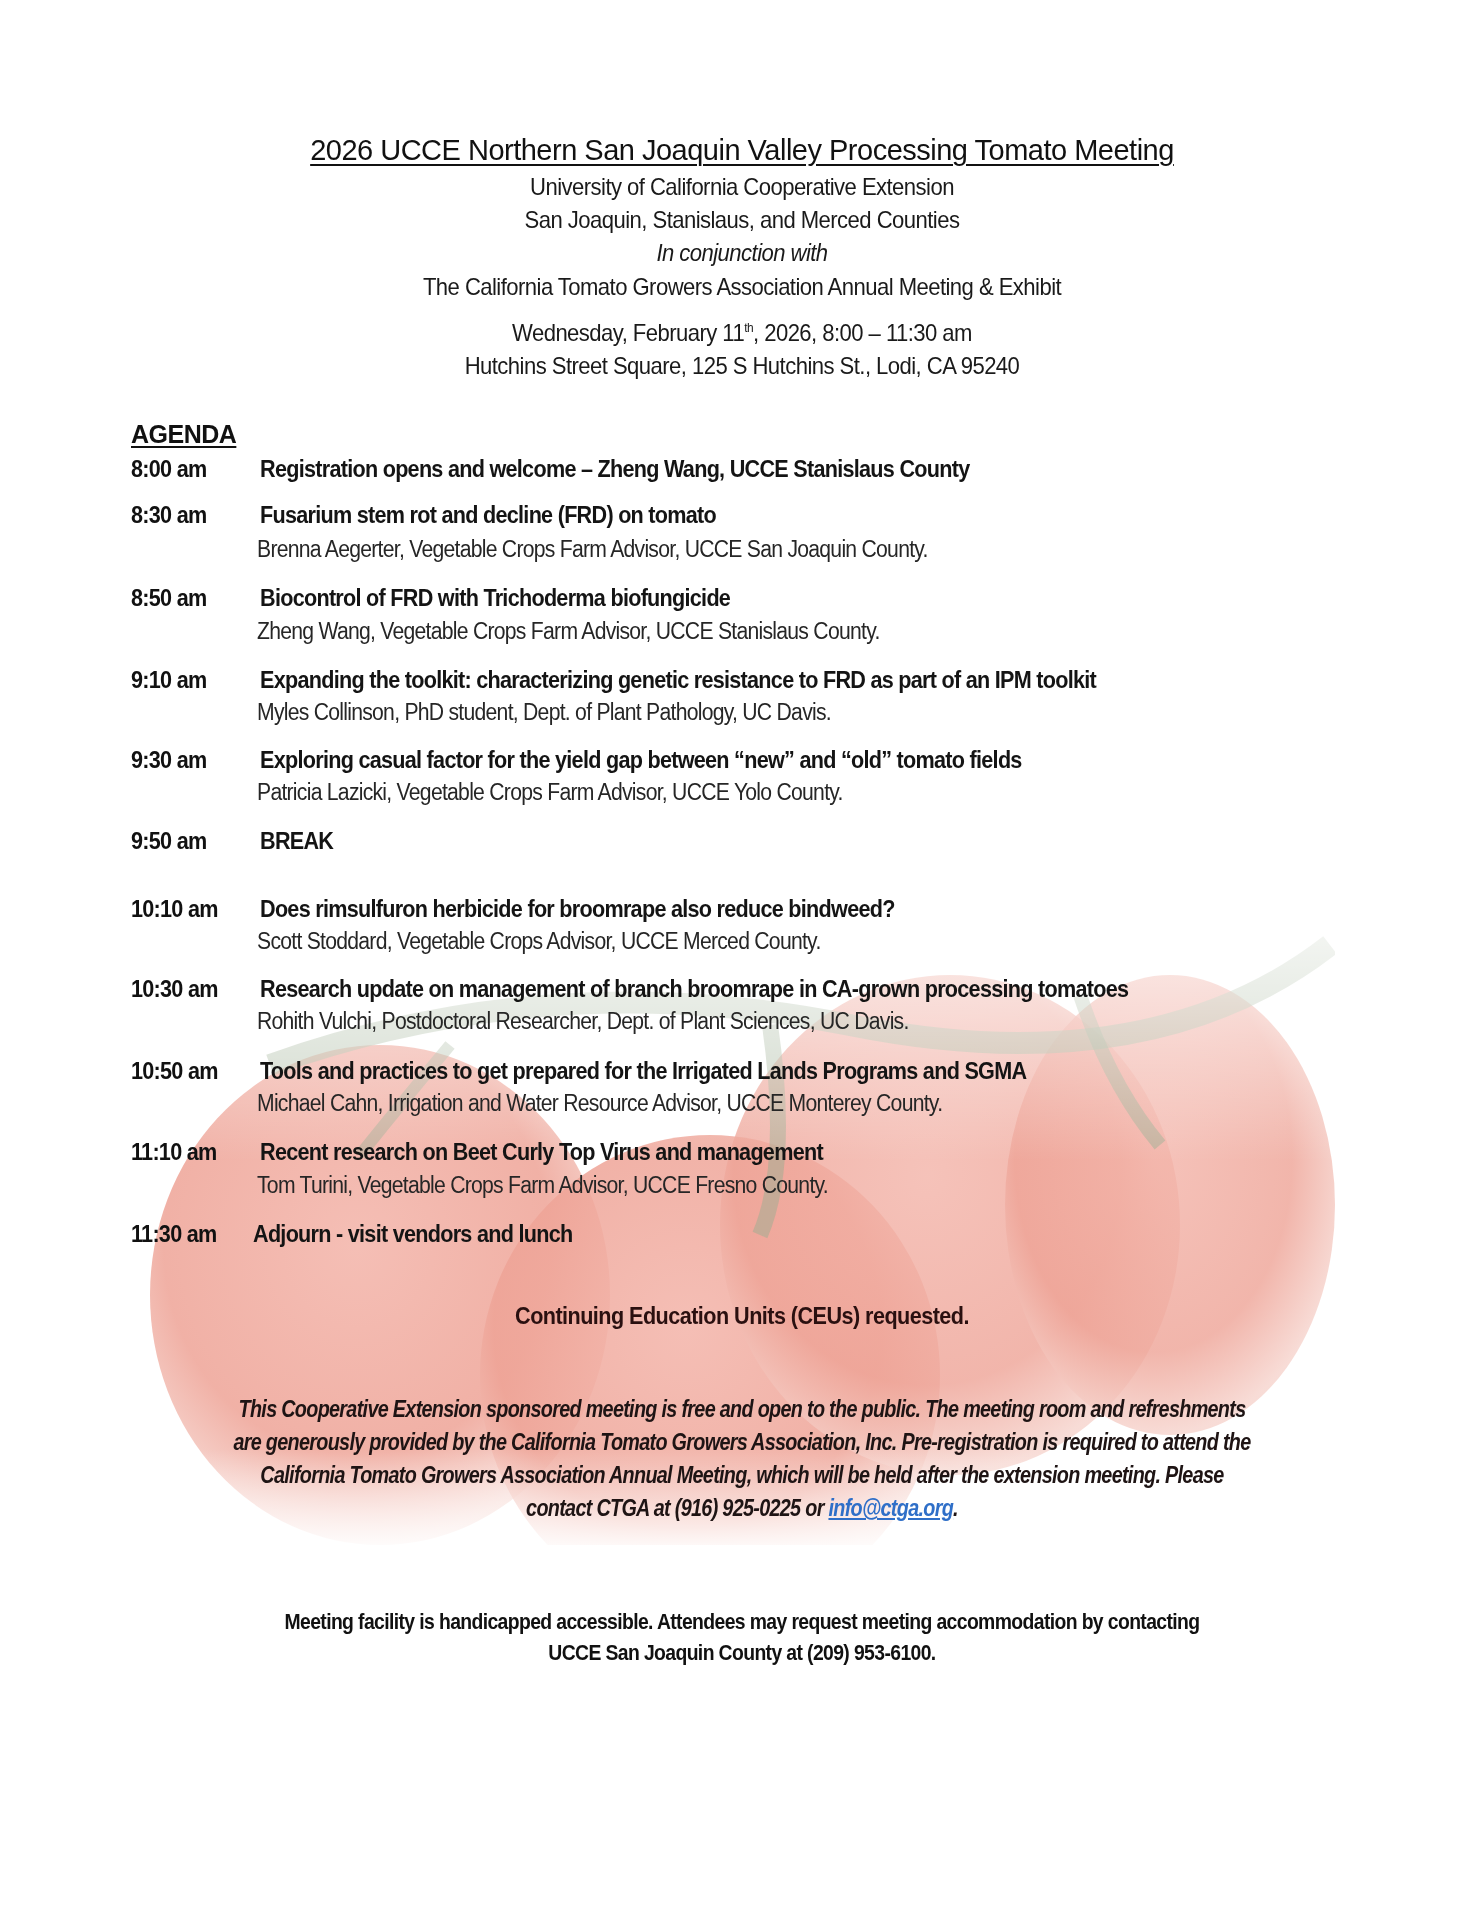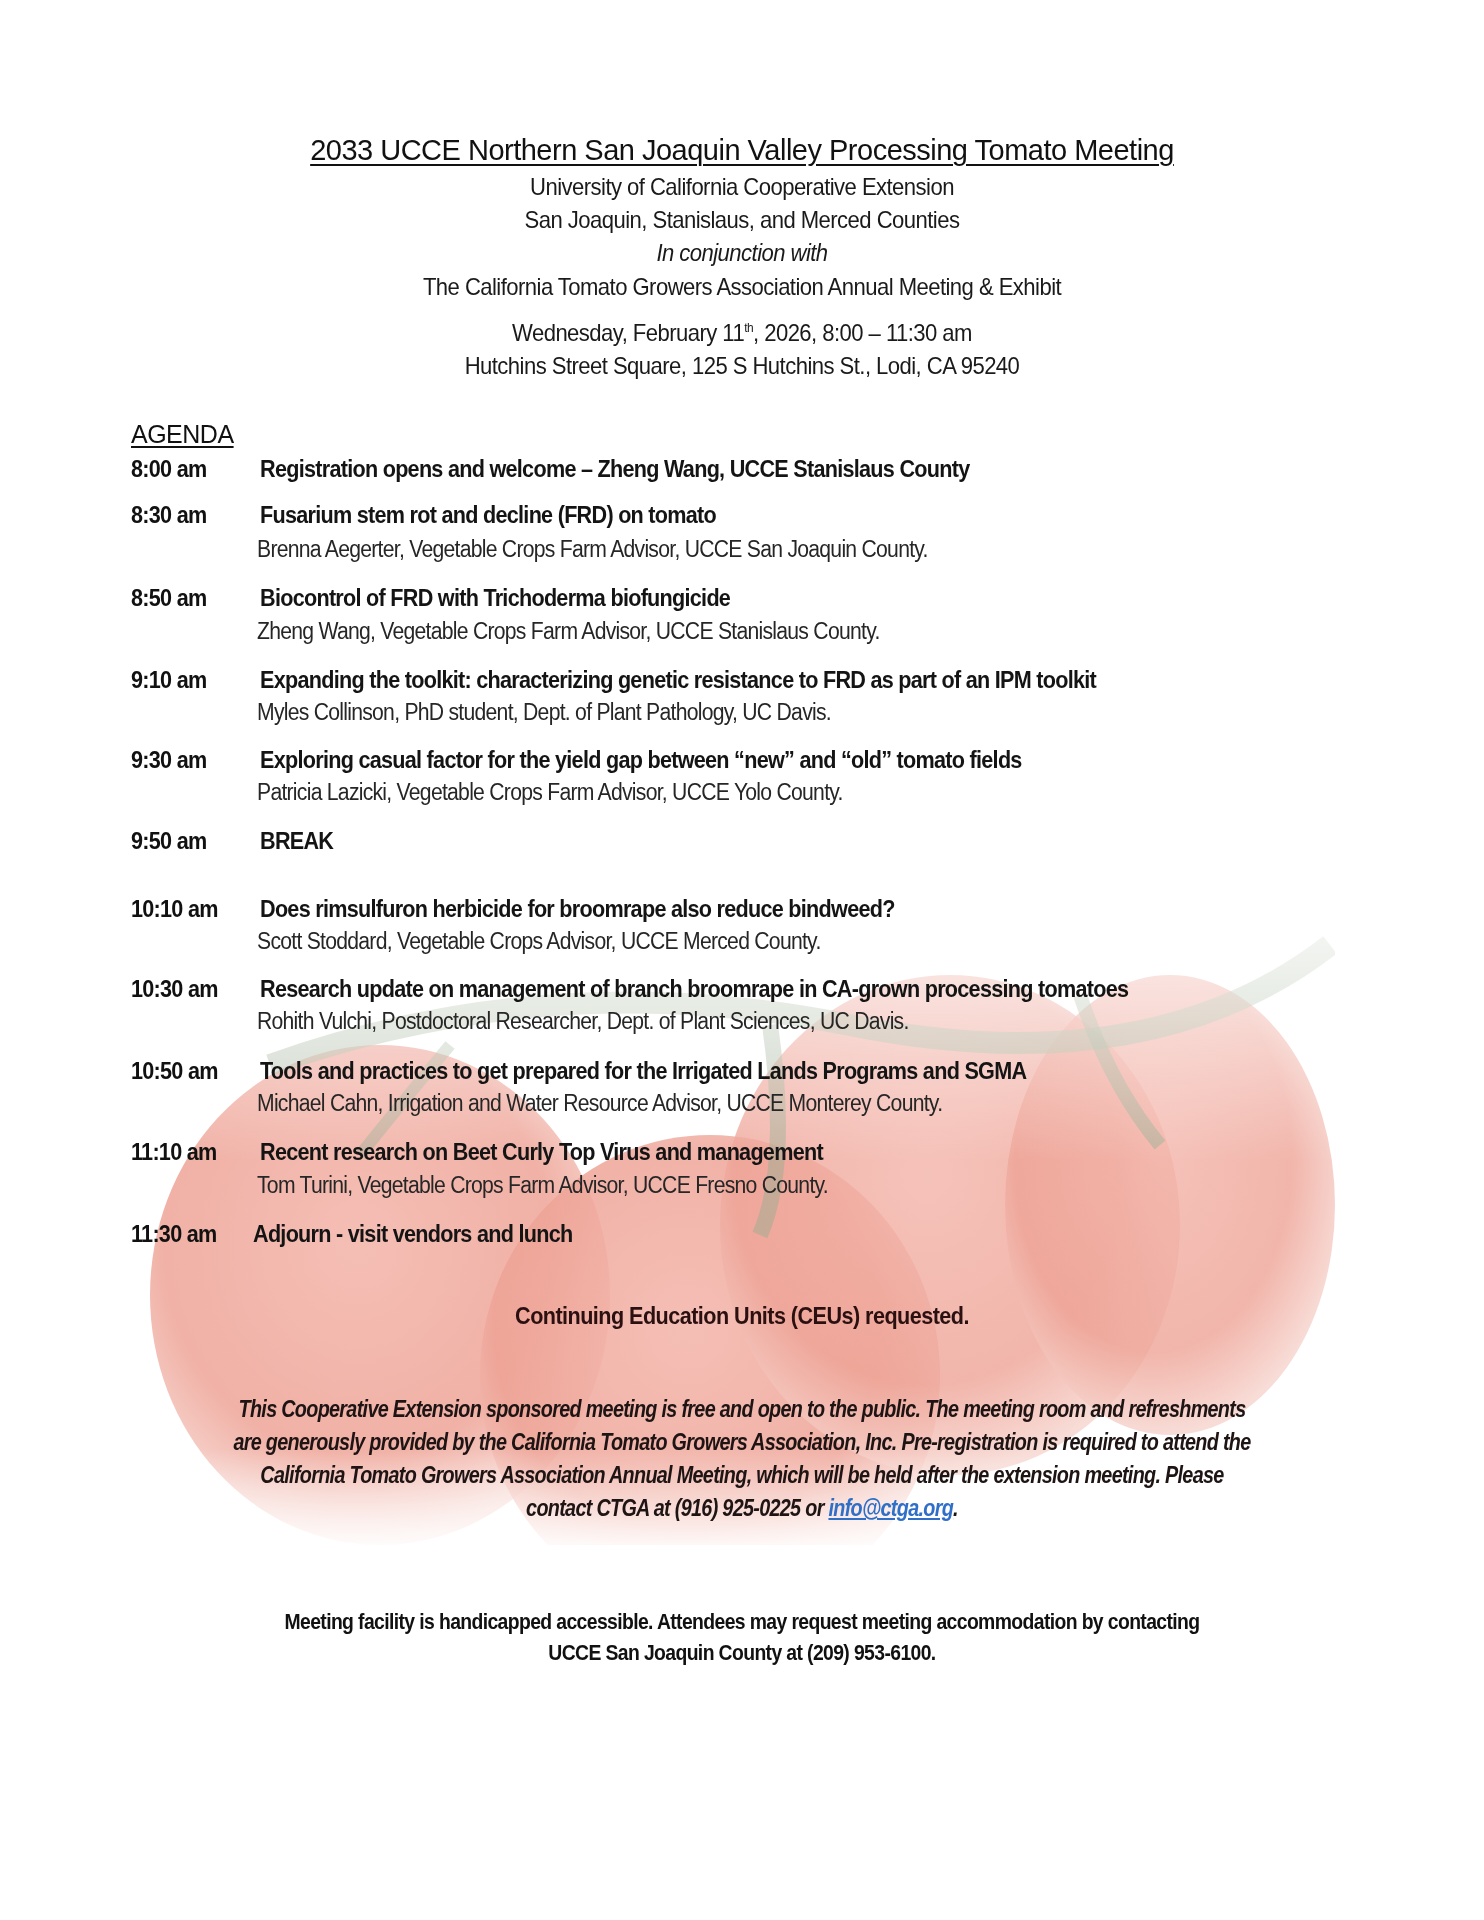--- a/index.html
+++ b/index.html
@@ -4,21 +4,21 @@
 <style>
   html, body { margin:0; padding:0; }
   body { width:1484px; height:1920px; background:#ffffff; position:relative; overflow:hidden;
          font-family:"Liberation Sans", sans-serif; color:#111; }
   .bg { position:absolute; left:150px; top:905px; width:1185px; height:640px; pointer-events:none; }
   .abs { position:absolute; white-space:nowrap; }
   .center { left:0; width:1484px; text-align:center; }
   .title { font-size:29px; text-decoration:underline; text-decoration-thickness:2px; text-underline-offset:4px; letter-spacing:-0.5px; }
   .sub { font-size:24px; letter-spacing:-0.6px; color:#1a1a1a; transform:scaleX(0.92); transform-origin:center; }
   .ital { font-style:italic; }
-  .agenda-h { left:131px; font-size:25px; font-weight:normal; text-decoration:underline; text-underline-offset:3px; letter-spacing:-0.5px; }
+  .agenda-h { left:131px; font-size:25px; font-weight:bold; text-decoration:underline; text-underline-offset:3px; letter-spacing:-0.5px; }
   .time { left:131px; font-size:24px; font-weight:bold; letter-spacing:-0.8px; transform:scaleX(0.9); transform-origin:left; }
   .topic { left:260px; font-size:24px; font-weight:bold; letter-spacing:-0.8px; transform:scaleX(0.9); transform-origin:left; color:#141414; }
   .topic.adj { left:253px; }
   .speaker { left:257px; font-size:23px; letter-spacing:-0.8px; transform:scaleX(0.92); transform-origin:left; color:#262626; }
   .ceu { font-size:24px; font-weight:bold; letter-spacing:-0.6px; color:#2a1010; transform:scaleX(0.9); transform-origin:center; }
   .notice { font-size:23px; font-weight:bold; font-style:italic; letter-spacing:-0.8px; color:#1e1414; transform:scaleX(0.86); transform-origin:center; }
   .notice a { color:#2f6fc8; text-decoration:underline; }
   .access { font-size:22px; font-weight:bold; letter-spacing:-0.7px; transform:scaleX(0.88); transform-origin:center; }
   sup { font-size:13px; }
 </style>
@@ -43,21 +43,21 @@
   <ellipse cx="560" cy="470" rx="230" ry="240" fill="url(#tg)" opacity="0.85"></ellipse>
   <ellipse cx="800" cy="320" rx="230" ry="250" fill="url(#tg)" opacity="0.8"></ellipse>
   <ellipse cx="1020" cy="300" rx="165" ry="230" fill="url(#tg)" opacity="0.8"></ellipse>
   <path d="M120 160 Q 400 60 700 120 T 1180 40" stroke="#a6b79c" stroke-width="22" fill="none" opacity="0.55"></path>
   <path d="M620 120 Q 640 260 610 330" stroke="#9cae92" stroke-width="16" fill="none" opacity="0.5"></path>
   <path d="M930 90 Q 960 180 1010 240" stroke="#9cae92" stroke-width="14" fill="none" opacity="0.5"></path>
   <path d="M300 140 Q 250 200 210 250" stroke="#9cae92" stroke-width="12" fill="none" opacity="0.45"></path>
   <rect x="0" y="0" width="1185" height="640" fill="url(#fade)"></rect>
 </svg>
 
-<div class="abs center title" style="top:134px;">2033 UCCE Northern San Joaquin Valley Processing Tomato Meeting</div>
+<div class="abs center title" style="top:134px;">2026 UCCE Northern San Joaquin Valley Processing Tomato Meeting</div>
 <div class="abs center sub" style="top:173px;">University of California Cooperative Extension</div>
 <div class="abs center sub" style="top:206px;">San Joaquin, Stanislaus, and Merced Counties</div>
 <div class="abs center sub ital" style="top:239px;">In conjunction with</div>
 <div class="abs center sub" style="top:273px;">The California Tomato Growers Association Annual Meeting &amp; Exhibit</div>
 <div class="abs center sub" style="top:319px;"><span>Wednesday, February 11</span><sup>th</sup><span>, 2026, 8:00 – 11:30 am</span></div>
 <div class="abs center sub" style="top:352px;">Hutchins Street Square, 125 S Hutchins St., Lodi, CA 95240</div>
 
 <div class="abs agenda-h" style="top:420px;">AGENDA</div>
 
 <div>

